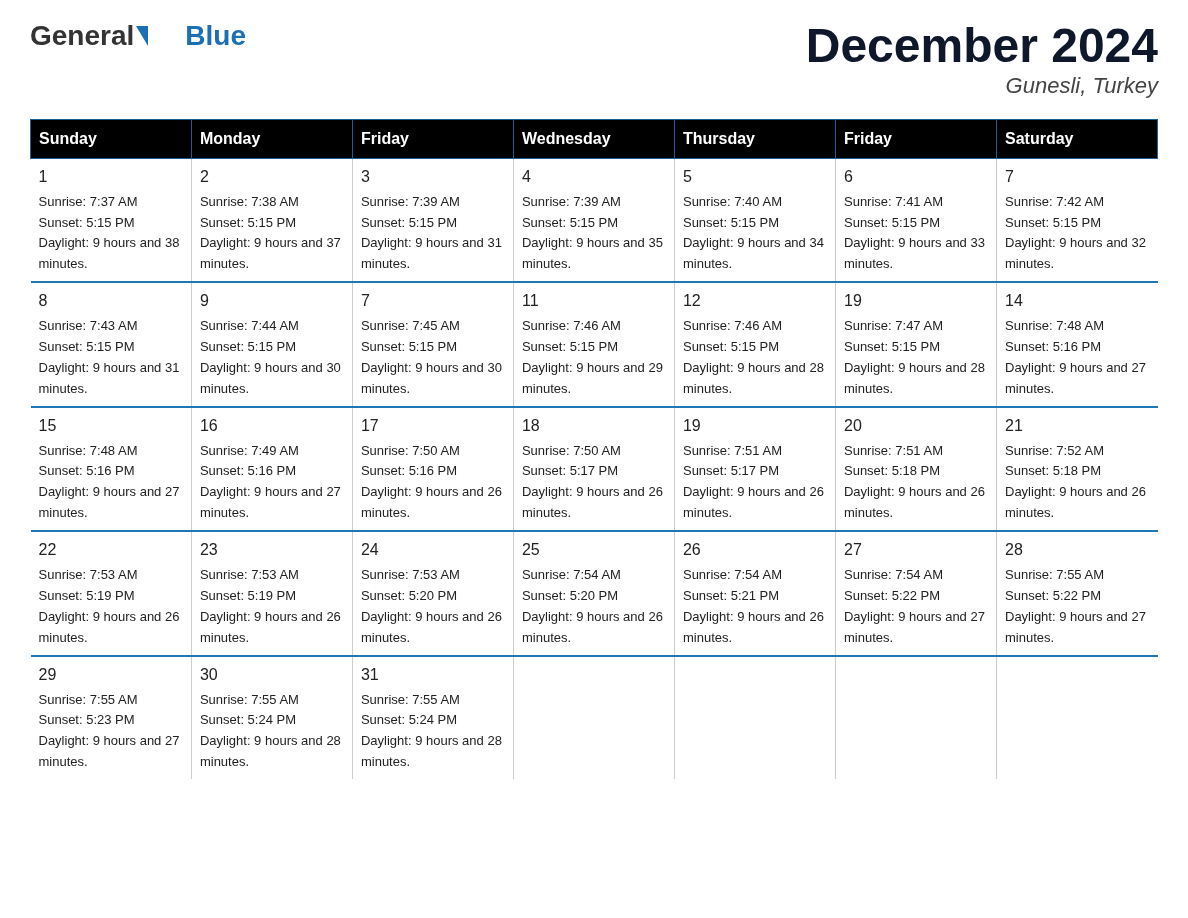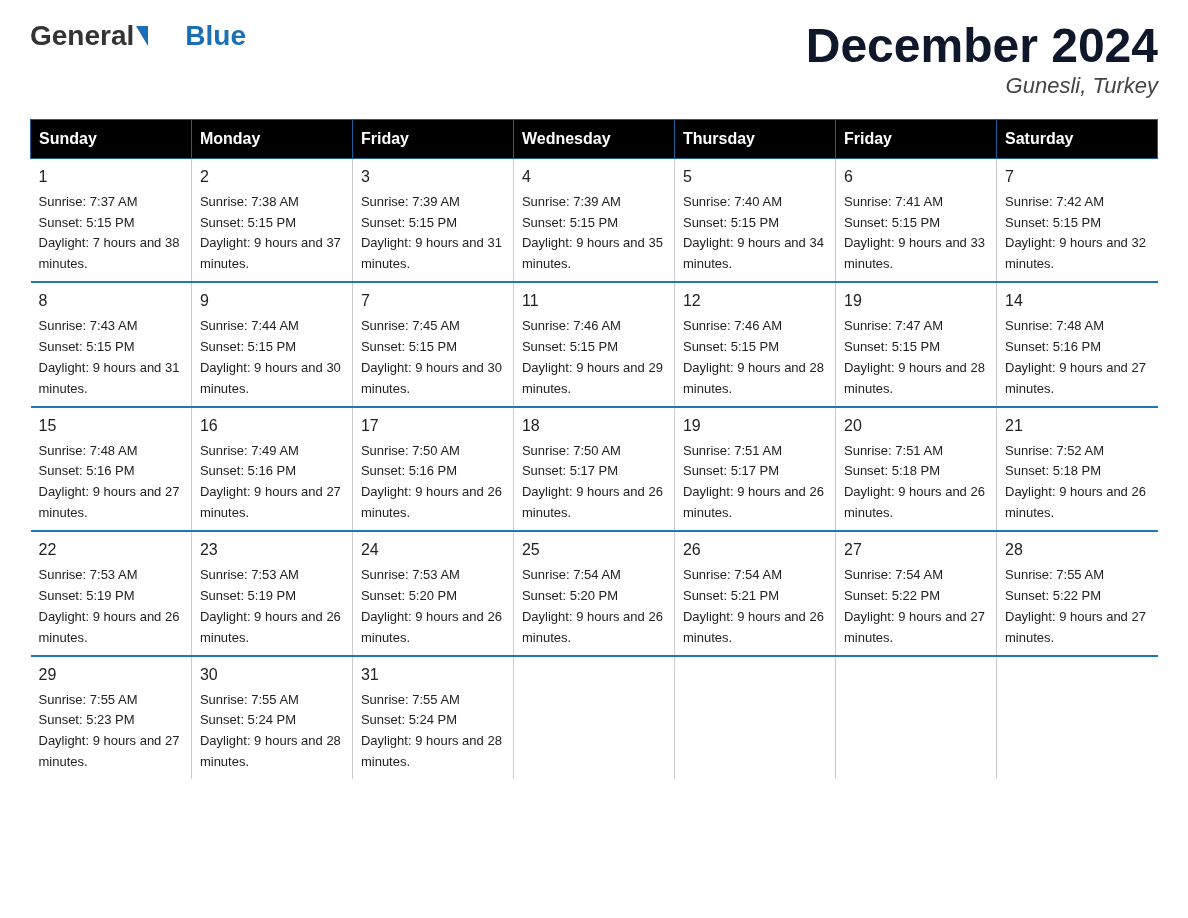--- a/index.html
+++ b/index.html
@@ -133,21 +133,21 @@
         <th>Monday</th>
         <th>Friday</th>
         <th>Wednesday</th>
         <th>Thursday</th>
         <th>Friday</th>
         <th>Saturday</th>
       </tr>
   </thead>
   <tbody id="calendar-body">
   <tr>
-        <td><span class="day-num">1</span><span class="day-info">Sunrise: 7:37 AM</span><br><span class="day-info">Sunset: 5:15 PM</span><br><span class="day-info">Daylight: 7 hours and 38 minutes.</span></td>
+        <td><span class="day-num">1</span><span class="day-info">Sunrise: 7:37 AM</span><br><span class="day-info">Sunset: 5:15 PM</span><br><span class="day-info">Daylight: 9 hours and 38 minutes.</span></td>
         <td><span class="day-num">2</span><span class="day-info">Sunrise: 7:38 AM</span><br><span class="day-info">Sunset: 5:15 PM</span><br><span class="day-info">Daylight: 9 hours and 37 minutes.</span></td>
         <td><span class="day-num">3</span><span class="day-info">Sunrise: 7:39 AM</span><br><span class="day-info">Sunset: 5:15 PM</span><br><span class="day-info">Daylight: 9 hours and 31 minutes.</span></td>
         <td><span class="day-num">4</span><span class="day-info">Sunrise: 7:39 AM</span><br><span class="day-info">Sunset: 5:15 PM</span><br><span class="day-info">Daylight: 9 hours and 35 minutes.</span></td>
         <td><span class="day-num">5</span><span class="day-info">Sunrise: 7:40 AM</span><br><span class="day-info">Sunset: 5:15 PM</span><br><span class="day-info">Daylight: 9 hours and 34 minutes.</span></td>
         <td><span class="day-num">6</span><span class="day-info">Sunrise: 7:41 AM</span><br><span class="day-info">Sunset: 5:15 PM</span><br><span class="day-info">Daylight: 9 hours and 33 minutes.</span></td>
         <td><span class="day-num">7</span><span class="day-info">Sunrise: 7:42 AM</span><br><span class="day-info">Sunset: 5:15 PM</span><br><span class="day-info">Daylight: 9 hours and 32 minutes.</span></td>
       </tr>
       <tr>
         <td><span class="day-num">8</span><span class="day-info">Sunrise: 7:43 AM</span><br><span class="day-info">Sunset: 5:15 PM</span><br><span class="day-info">Daylight: 9 hours and 31 minutes.</span></td>
         <td><span class="day-num">9</span><span class="day-info">Sunrise: 7:44 AM</span><br><span class="day-info">Sunset: 5:15 PM</span><br><span class="day-info">Daylight: 9 hours and 30 minutes.</span></td>

